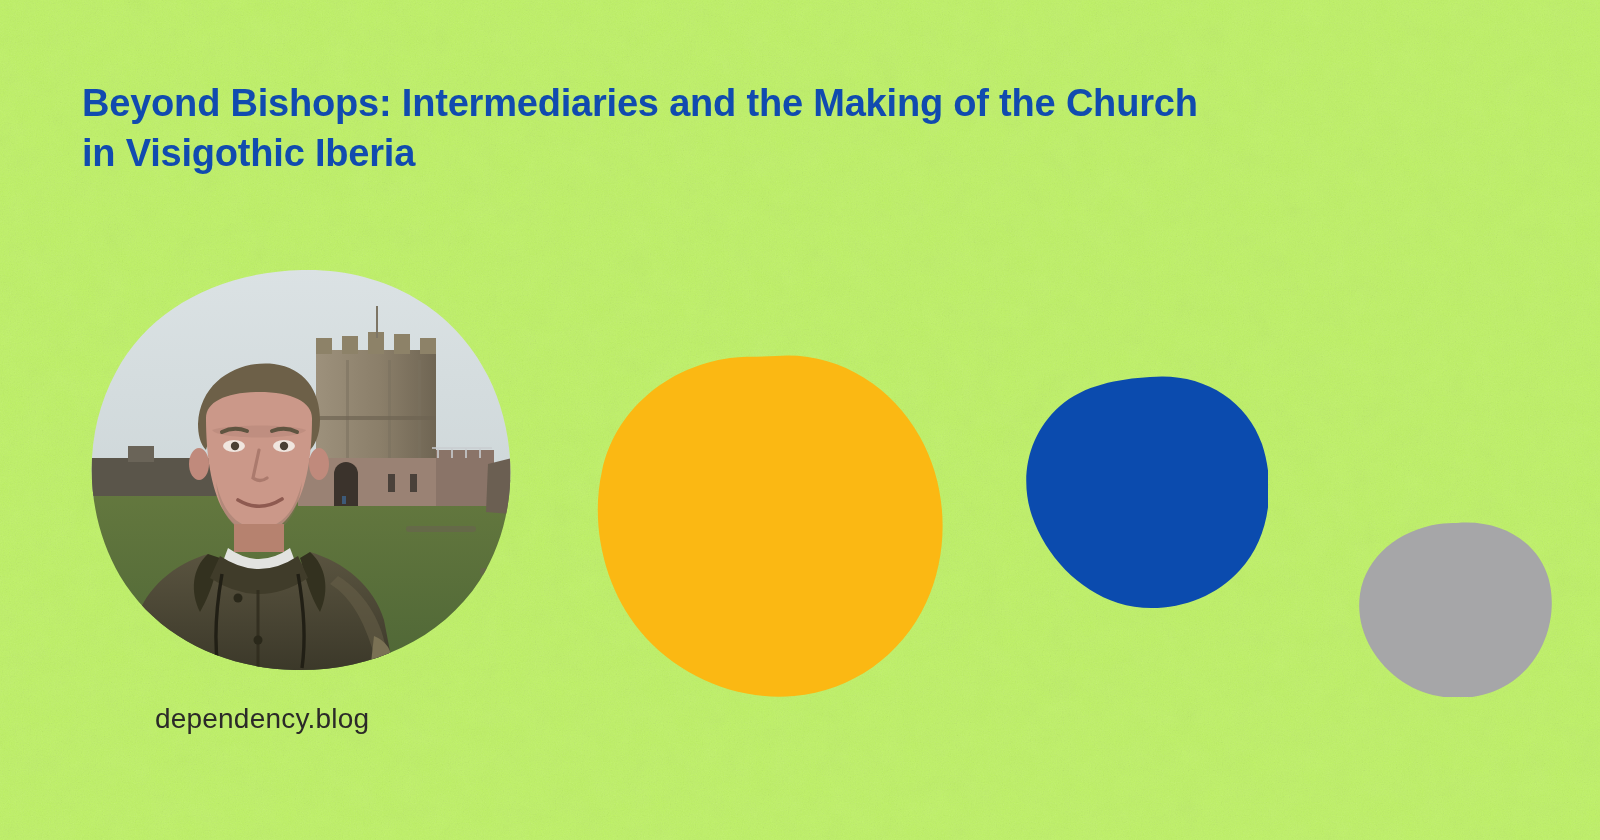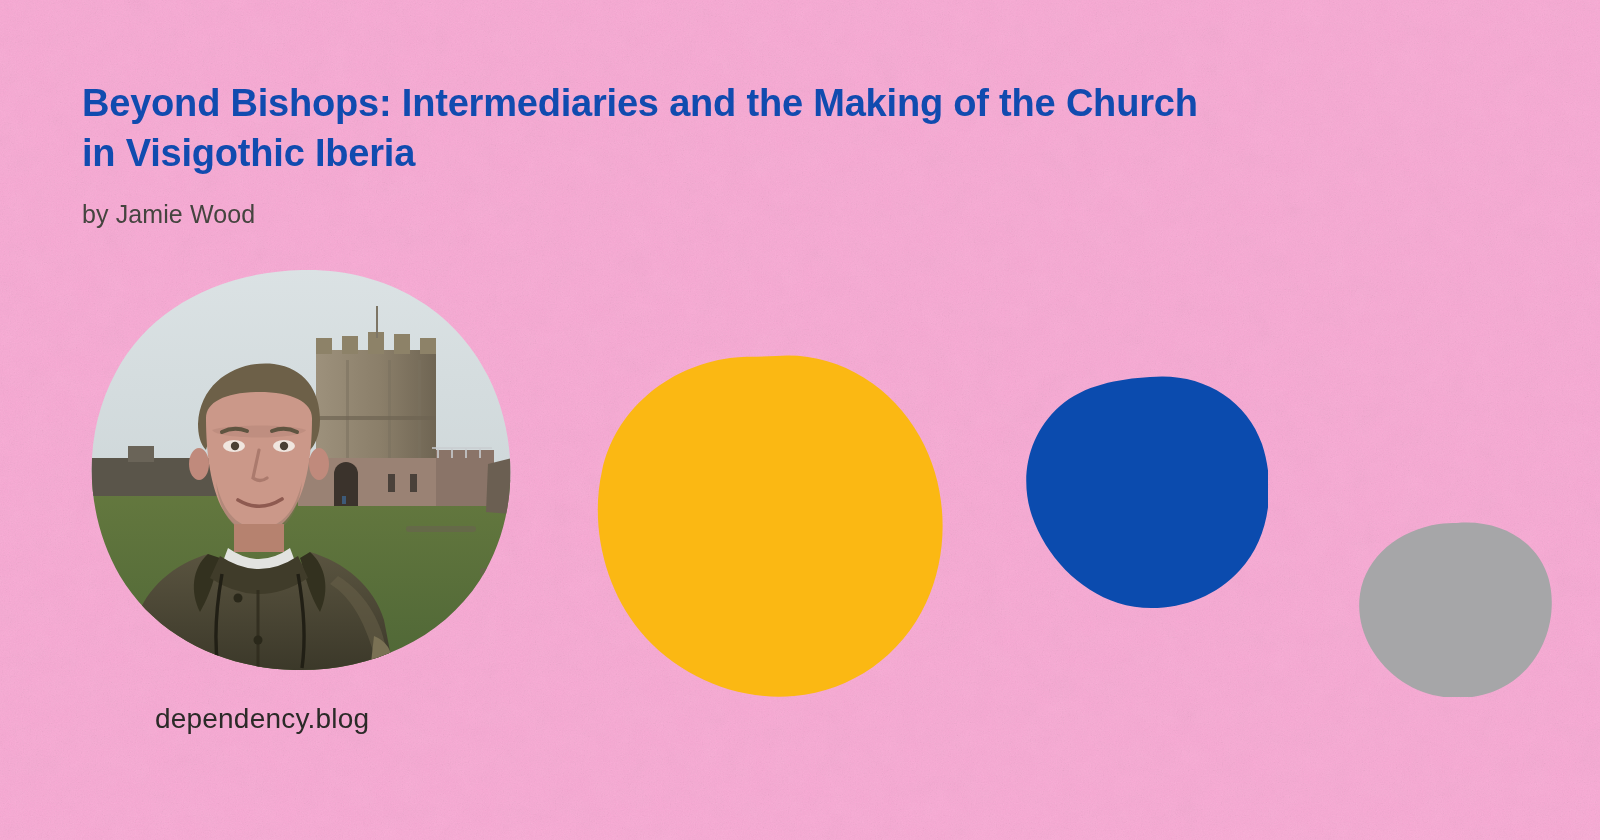--- a/index.html
+++ b/index.html
@@ -8,21 +8,21 @@
   html, body {
     width:1600px; height:840px;
     overflow:hidden;
     font-family:"Liberation Sans", sans-serif;
   }
 
   
   .card {
     position:relative;
     width:1600px; height:840px;
-    background-color:#f9a8d4;
+    background-color:#bef264;
     overflow:hidden;
   }
   .paper-grain {
     position:absolute; inset:0;
     pointer-events:none;
     opacity:.85;
   }
 
   
   .text-block {
@@ -87,21 +87,20 @@
         </feComponentTransfer>
       </filter>
     </defs>
     <rect width="1600" height="840" filter="url(#grain2)"></rect>
     <rect width="1600" height="840" filter="url(#grain)"></rect>
   </svg>
 
   <div class="text-block">
     <h1 class="post-title">Beyond Bishops: Intermediaries and the Making of the Church
 in Visigothic Iberia</h1>
-    <div class="post-byline">by Jamie Wood</div>
   </div>
 
   <div class="blob" id="avatar-blob">
     <svg viewBox="0 0 424 404" preserveAspectRatio="none">
       <defs>
         <clipPath id="avatarClip">
           <path d="M214 2
                    C296 0 366 40 400 108
                    C432 172 430 252 392 312
                    C352 374 278 404 206 402

